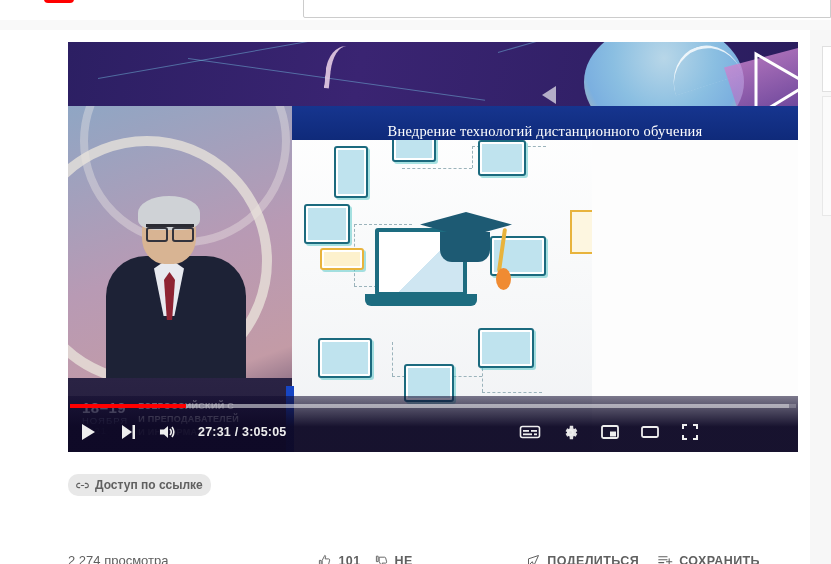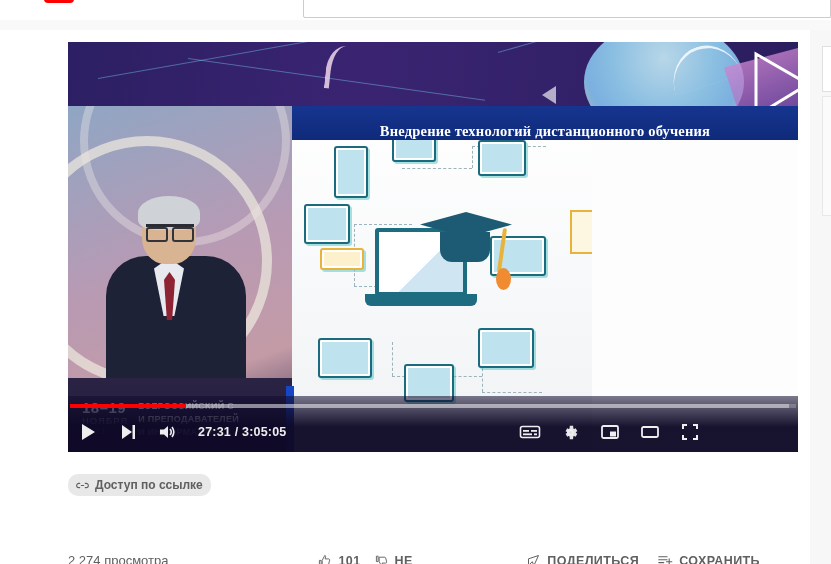--- a/index.html
+++ b/index.html
@@ -268,21 +268,21 @@
   }
 
   
   .banner {
     position: absolute; left: 224px; top: 64px; width: 506px; height: 34px;
     background: linear-gradient(180deg, #16358f 0%, #0f2a7a 100%);
     display: flex; align-items: center; justify-content: center;
   }
   .banner-text {
     color: #ffffff; font-family: "Liberation Serif", serif;
-    font-size: 14.5px; font-weight: bold; letter-spacing: .2px;
+    font-size: 14.5px; font-weight: normal; letter-spacing: .2px;
     white-space: nowrap;
     margin-top: 16px;
   }
 
   
   .event-overlay {
     position: absolute; left: 0; top: 290px; width: 224px; height: 56px;
     display: flex; align-items: flex-start; padding: 4px 6px 0 14px; gap: 10px;
   }
   .event-date { color: #cfd6e6; line-height: 1.05; }

